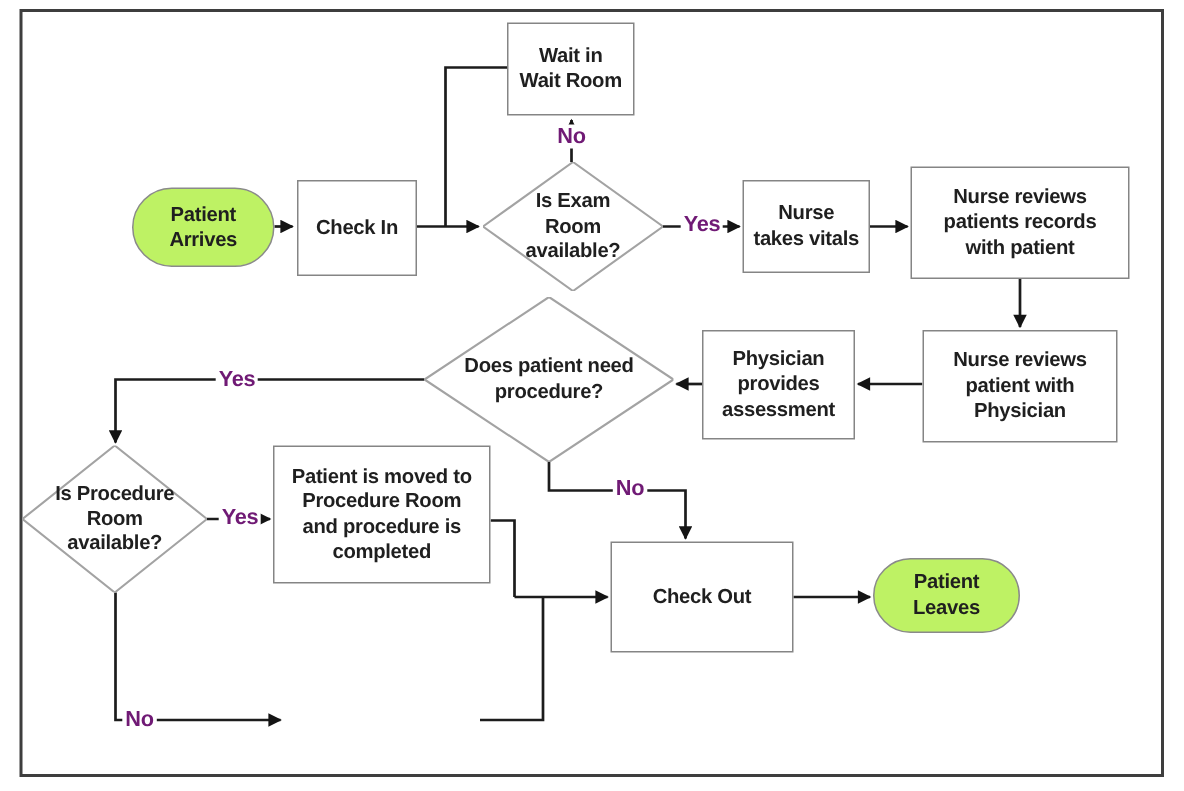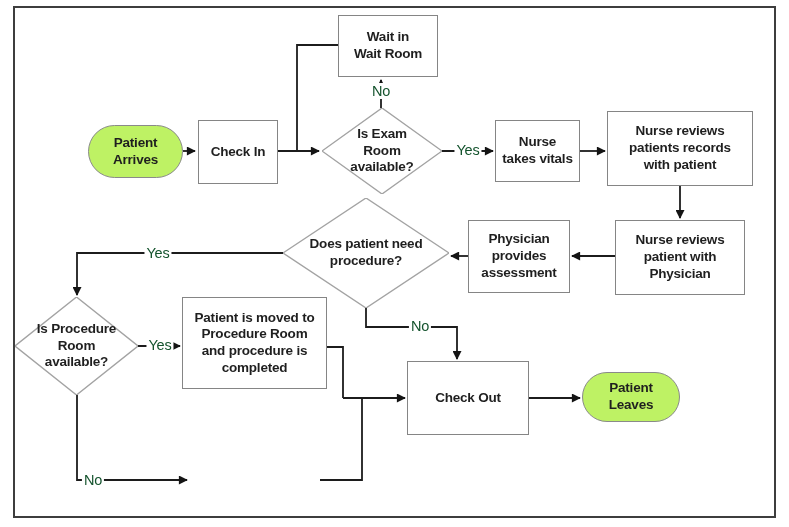--- a/index.html
+++ b/index.html
@@ -18,27 +18,27 @@
     font-weight:bold;font-size:13.5px;line-height:1.24;letter-spacing:-0.2px;
   }
   .node > span{white-space:pre-line;position:relative;z-index:2;}
   .rect{background:#fff;border:1.5px solid #858585;}
   .stadium{background:#bef264;border:1.5px solid #8a8a8a;border-radius:27px;}
   .diamond{background:transparent;border:none;}
   .diamond svg{position:absolute;left:0;top:0;width:100%;height:100%;z-index:1;}
   .diamond polygon{fill:#ffffff;stroke:#a3a3a3;stroke-width:1.4;}
   .edge-label{
     position:absolute;transform:translate(-50%,-50%);z-index:5;
-    background:#fff;padding:0 2px;color:#14532d;
-    font-weight:normal;font-size:14.5px;letter-spacing:-0.2px;
+    background:#fff;padding:0 2px;color:#701a75;
+    font-weight:bold;font-size:14.5px;letter-spacing:-0.2px;
   }
   
   #n-patient-arrives{left:88px;top:125px;width:95px;height:53px;}
   #n-check-in{left:198px;top:120px;width:80px;height:64px;}
-  #n-wait-room{left:338px;top:15px;width:100px;height:62px;}
+  #n-wait-room{left:338px;top:15px;width:85px;height:62px;}
   #n-exam-available{left:322px;top:108px;width:120px;height:86px;}
   #n-nurse-vitals{left:495px;top:120px;width:85px;height:62px;}
   #n-nurse-records{left:607px;top:111px;width:146px;height:75px;}
   #n-nurse-physician{left:615px;top:220px;width:130px;height:75px;}
   #n-physician-assessment{left:468px;top:220px;width:102px;height:73px;}
   #n-need-procedure{left:283px;top:198px;width:166px;height:110px;}
   #n-procedure-room{left:15px;top:297px;width:123px;height:98px;}
   #n-moved-procedure{left:182px;top:297px;width:145px;height:92px;}
   #n-exam-procedure{left:189px;top:445px;width:131px;height:72px;}
   #n-check-out{left:407px;top:361px;width:122px;height:74px;}

